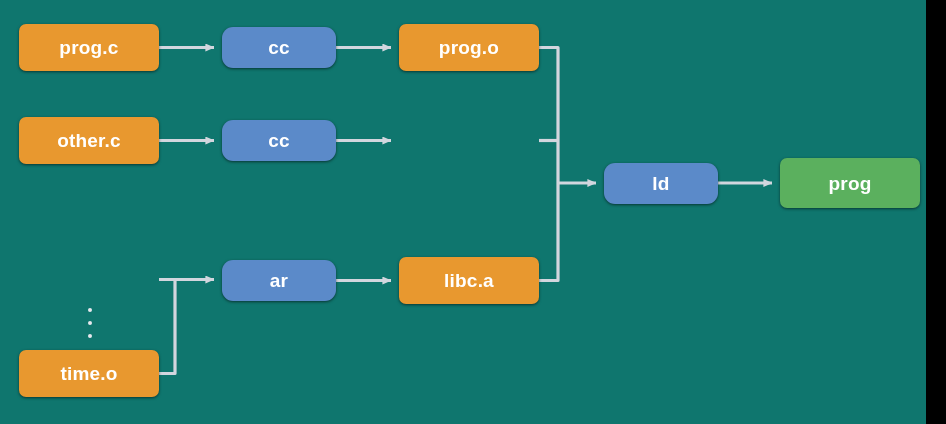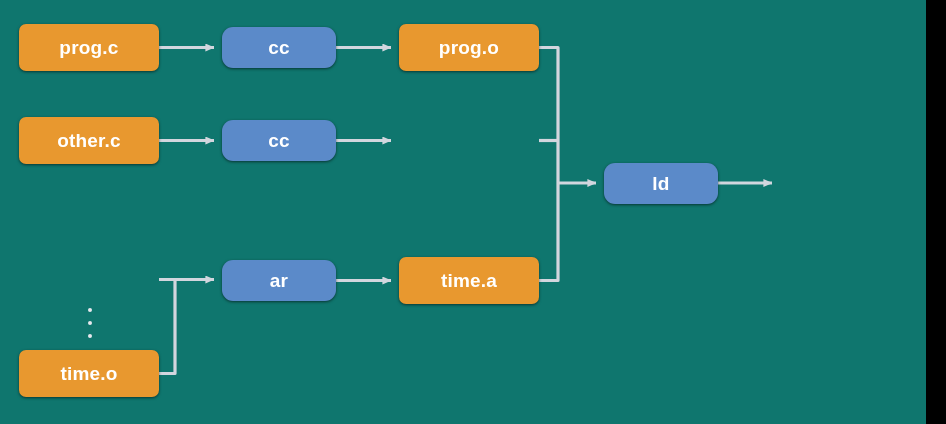--- a/index.html
+++ b/index.html
@@ -129,20 +129,23 @@
     <i></i>
   </div>
 
   <div class="node source" style="left:19px; top:350px; width:140px; height:47px;">
     <span class="node-label">time.o</span>
   </div>
   <div class="node tool" style="left:222px; top:260px; width:114px; height:41px;">
     <span class="node-label">ar</span>
   </div>
   <div class="node source" style="left:399px; top:257px; width:140px; height:47px;">
-    <span class="node-label">time.a</span>
+    <span class="node-label">libc.a</span>
   </div>
 
   <div class="node tool" style="left:604px; top:163px; width:114px; height:41px;">
     <span class="node-label">ld</span>
   </div>
+  <div class="node output" style="left:780px; top:158px; width:140px; height:50px;">
+    <span class="node-label">prog</span>
+  </div>
 
 </div>
 
 </body></html>

